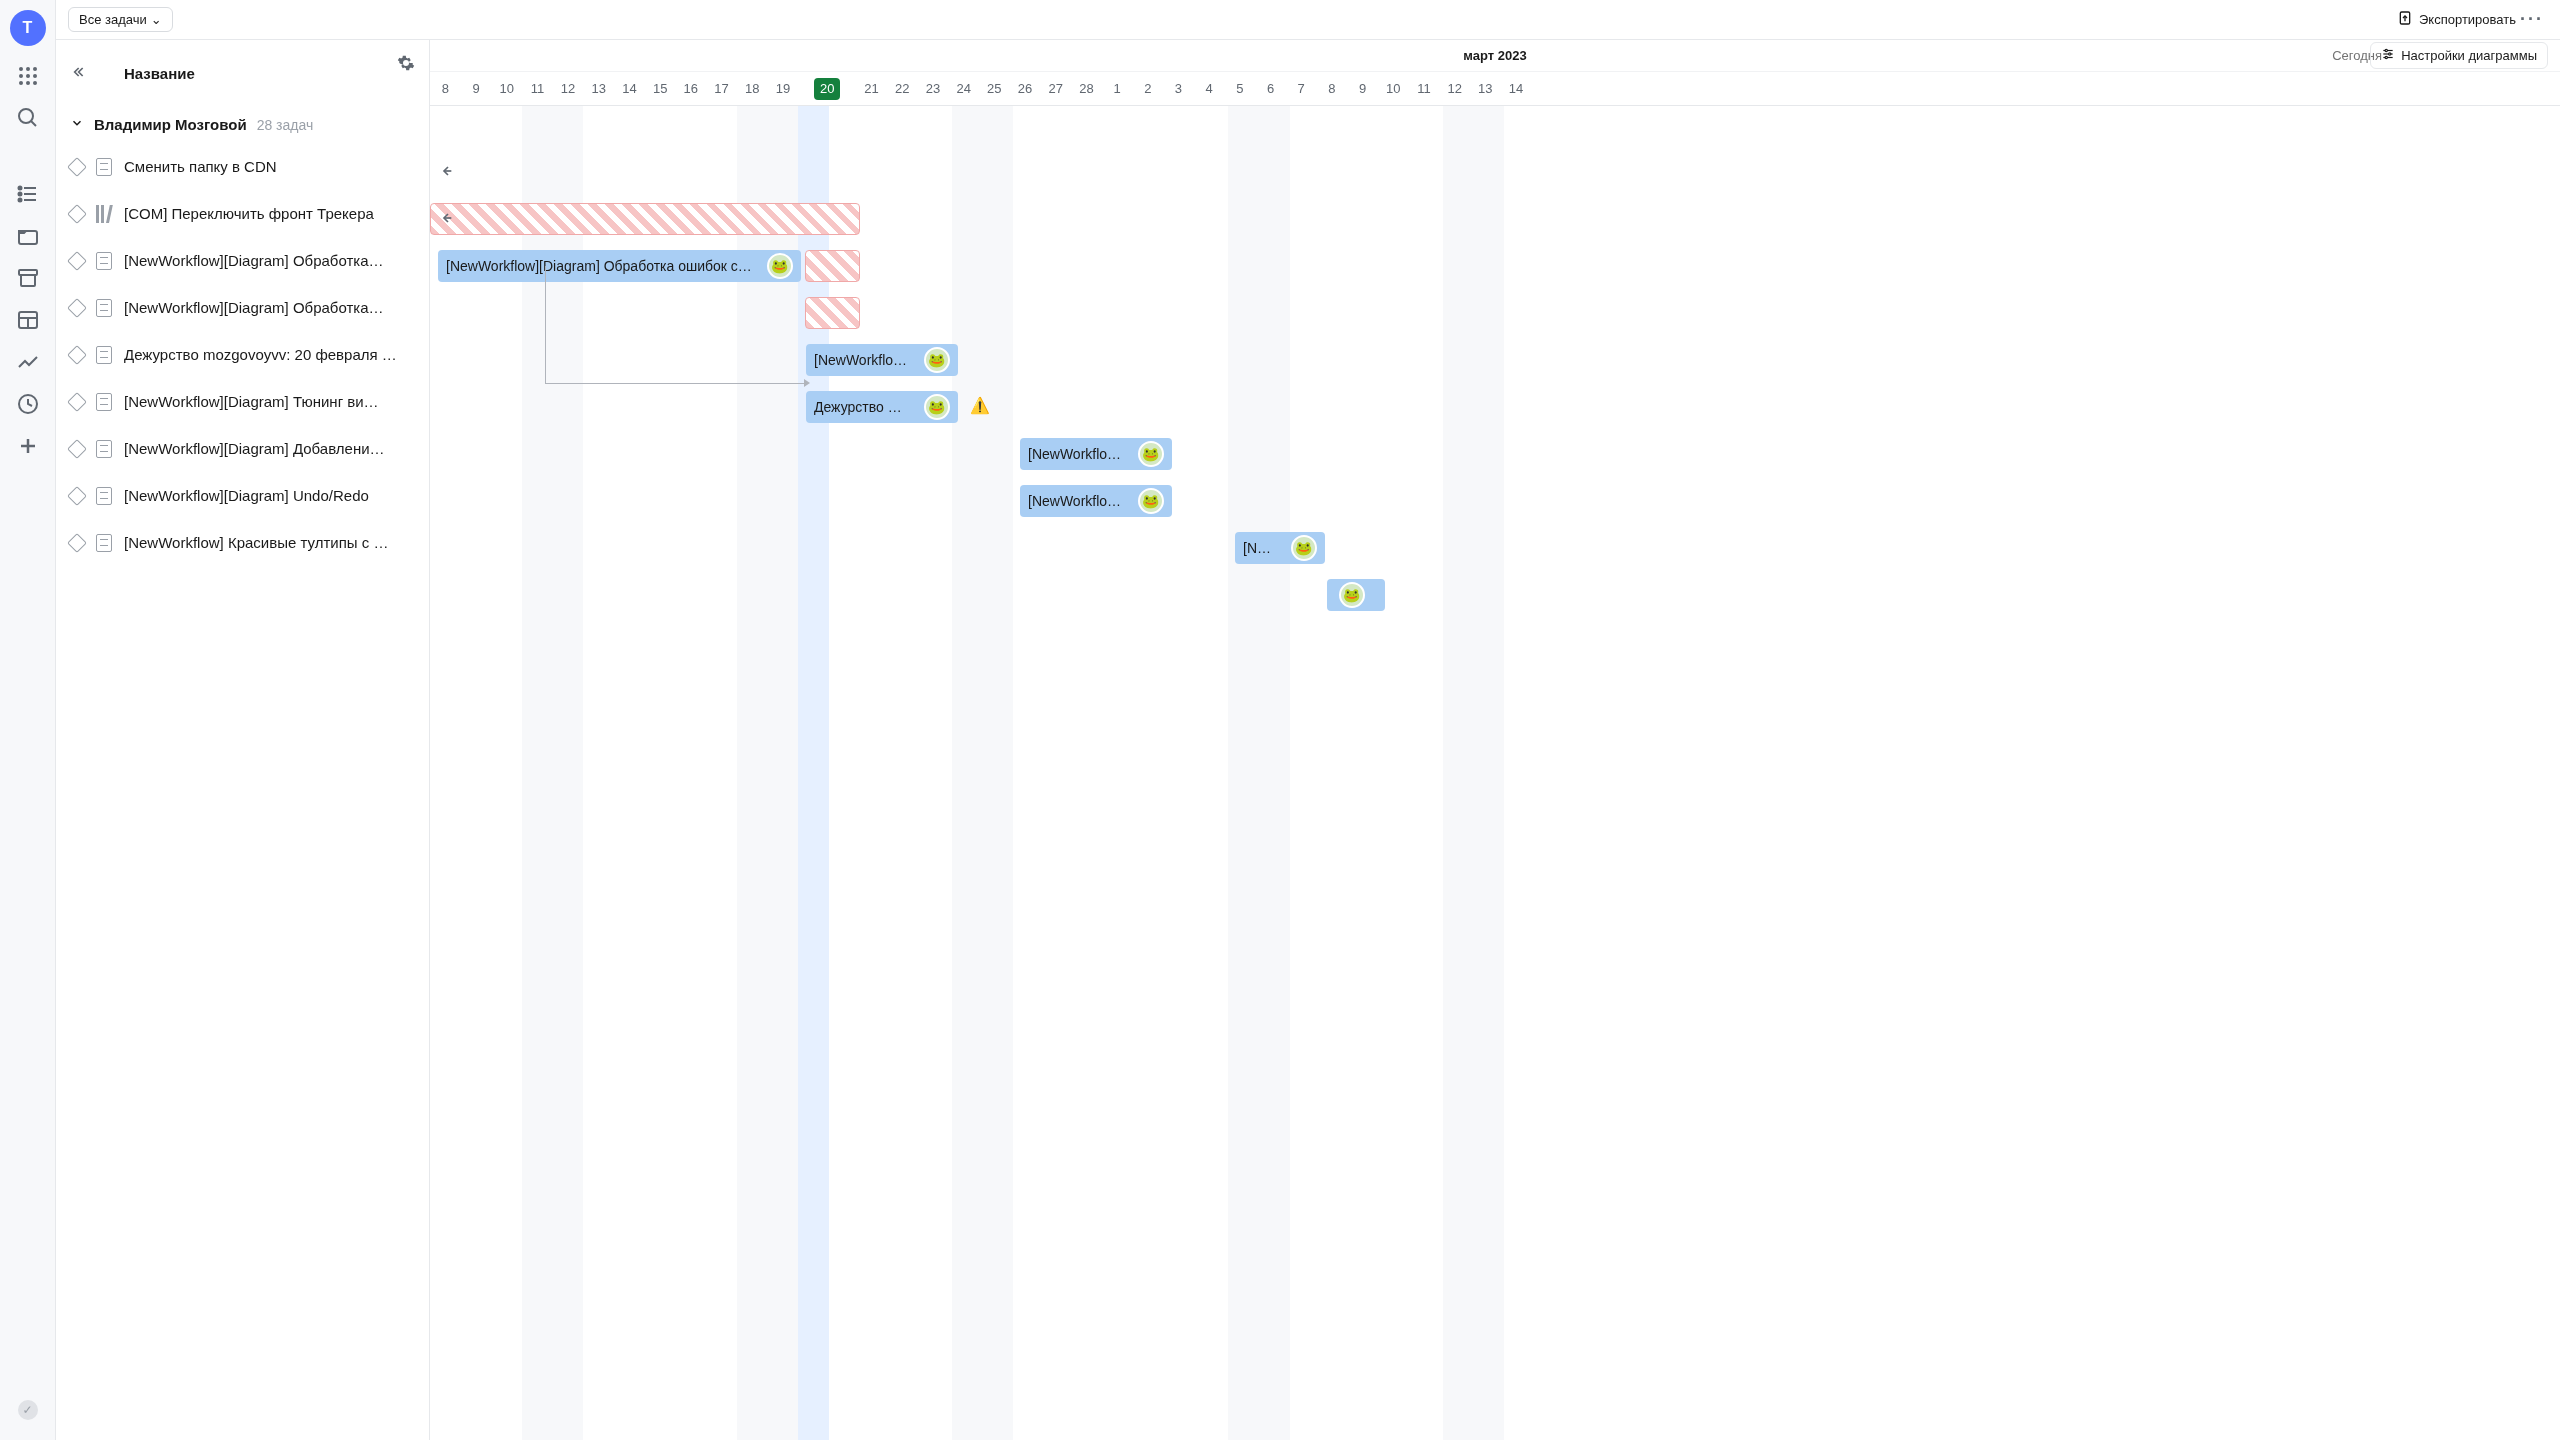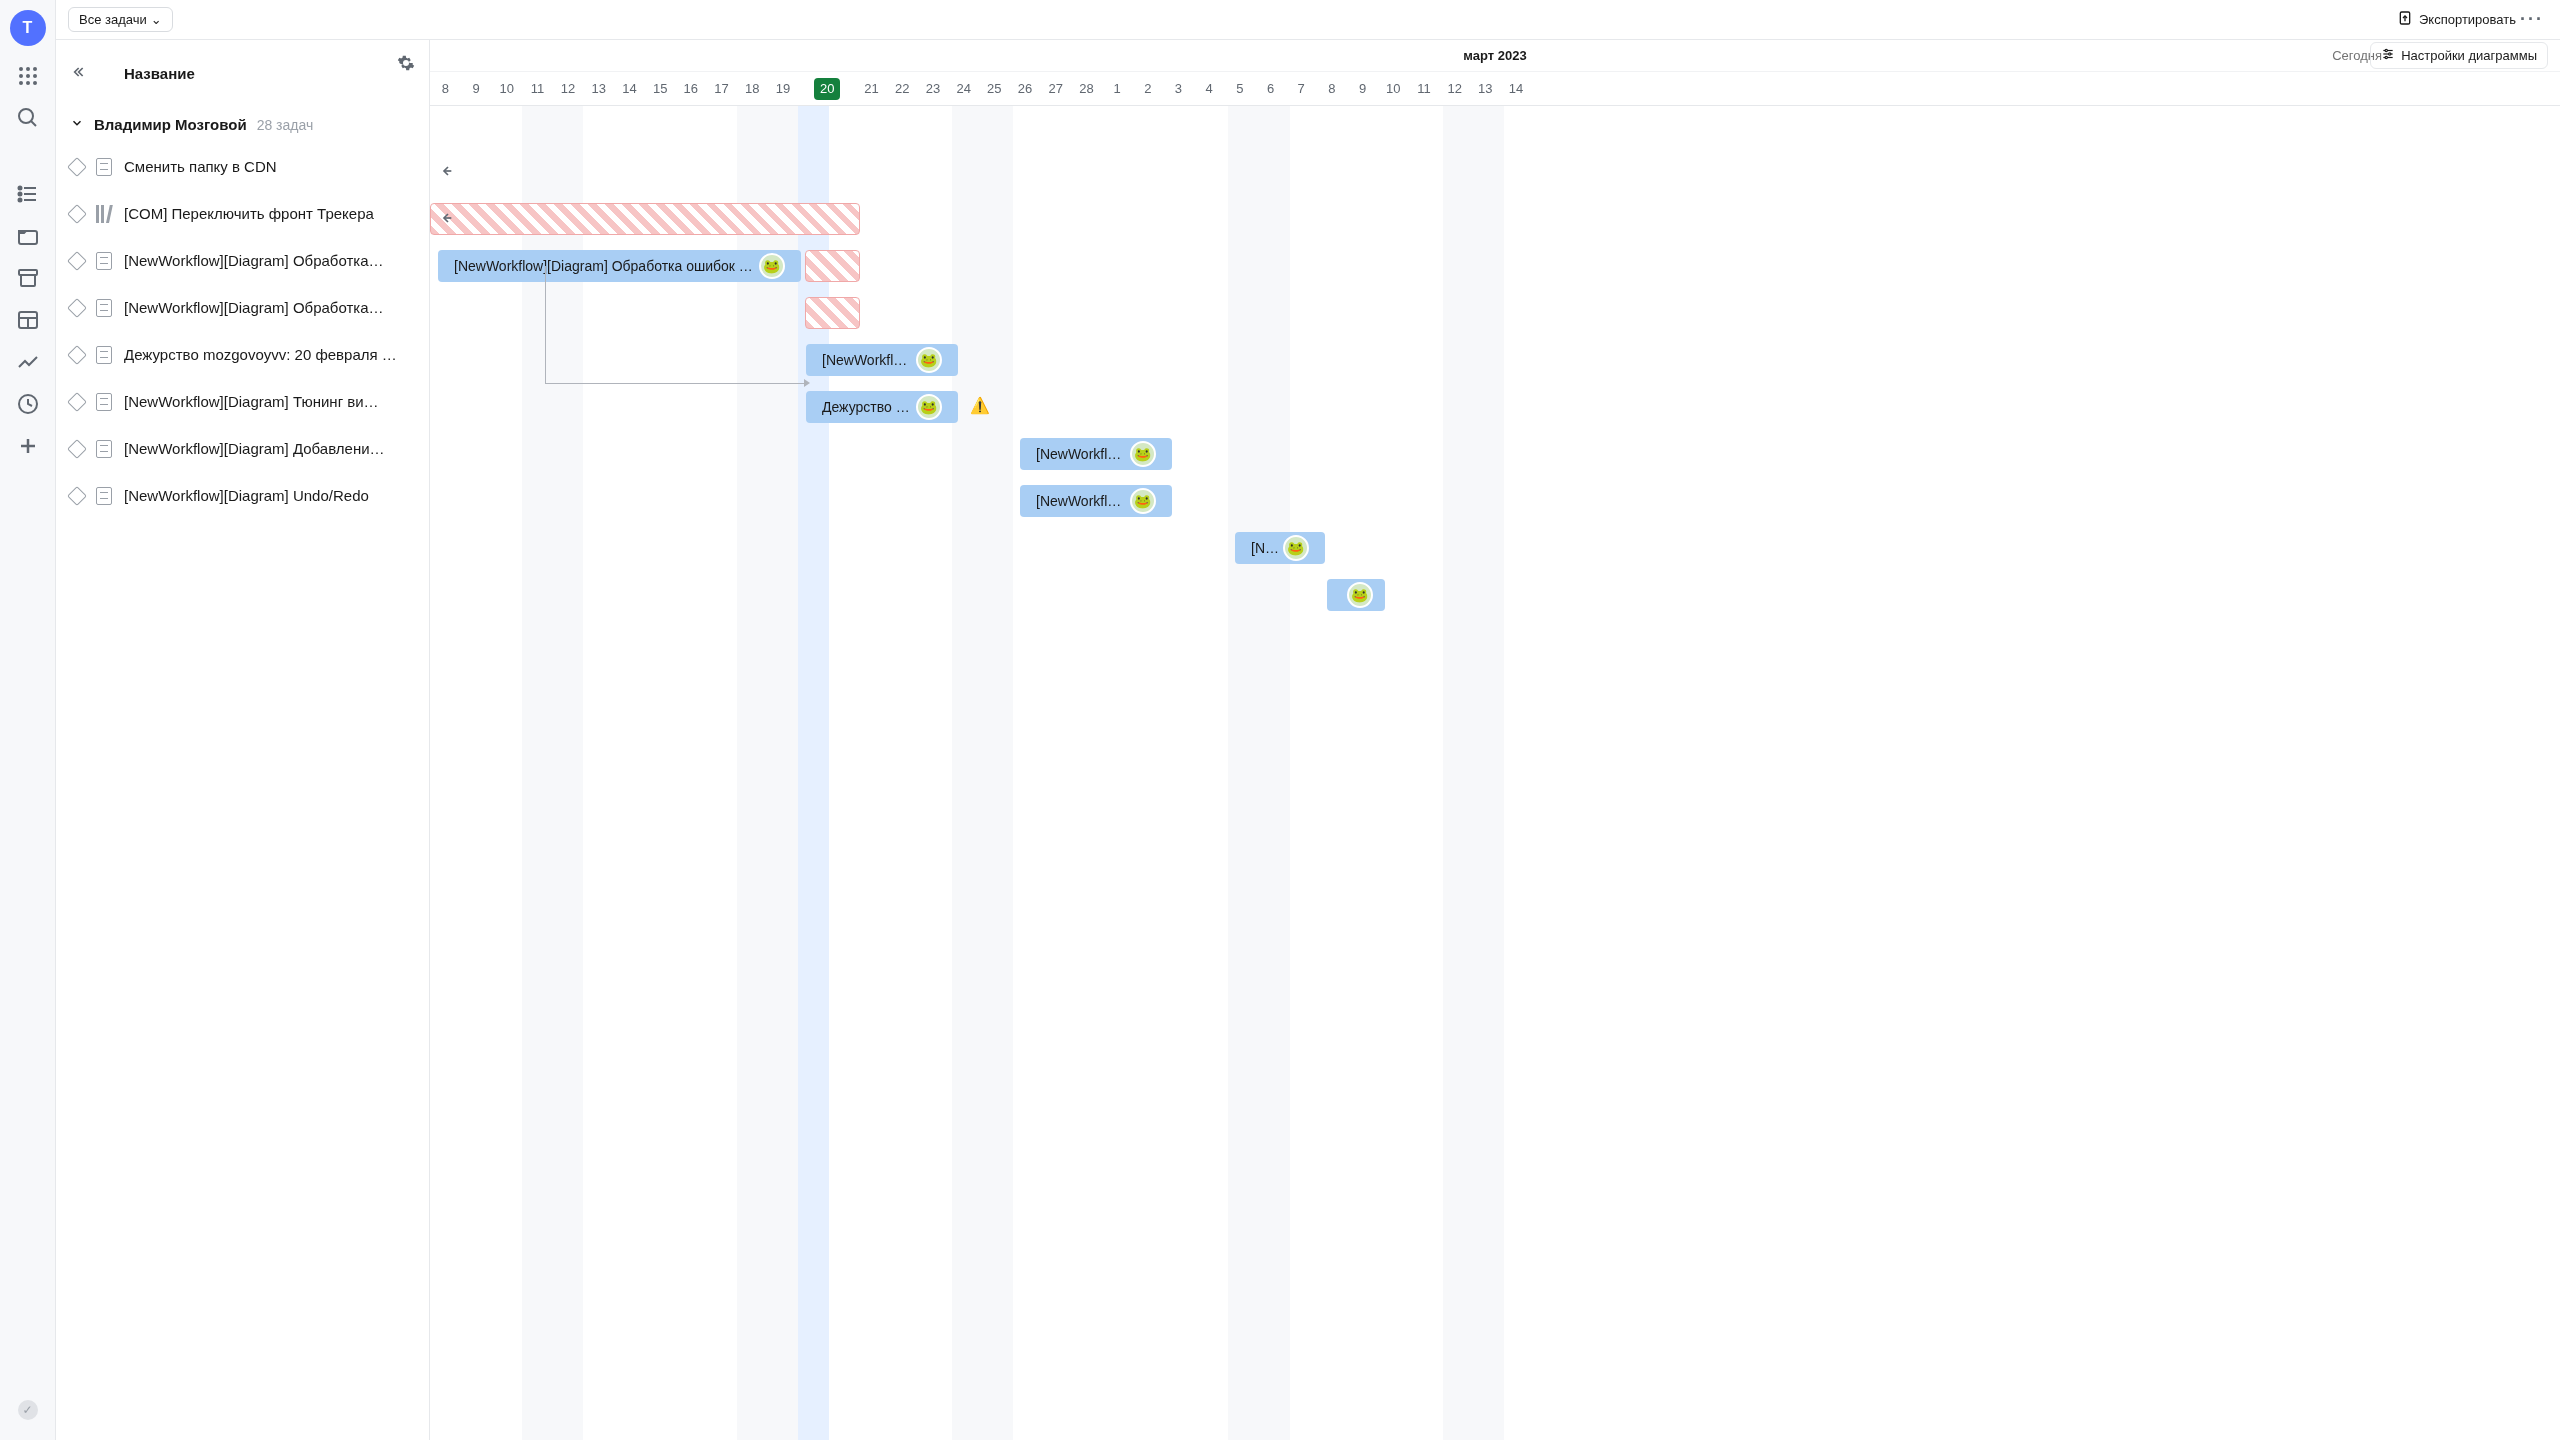--- a/index.html
+++ b/index.html
@@ -56,21 +56,21 @@
 
 .chart-body { flex: 1; position: relative; overflow: hidden; }
 .chart-grid { position: absolute; inset: 0; }
 .grid-wknd { position: absolute; top: 0; bottom: 0; background: #f7f8fa; }
 .grid-today { position: absolute; top: 0; bottom: 0; background: #e6f0ff; }
 
 .chart-rows { position: relative; }
 .chart-row { height: 47px; position: relative; }
 .group-row { height: 42px; }
 
-.bar { position: absolute; height: 32px; top: 7.5px; border-radius: 4px; display: flex; align-items: center; padding: 0 16px; font-size: 14px; overflow: hidden; }
+.bar { position: absolute; height: 32px; top: 7.5px; border-radius: 4px; display: flex; align-items: center; padding: 0 8px; font-size: 14px; overflow: hidden; }
 .bar.blue { background: #a9cef4; }
 .bar.red-stripe { background: repeating-linear-gradient(45deg, #f7c5c5, #f7c5c5 6px, #fff 6px, #fff 12px); border: 1px solid #f0a8a8; }
 .bar-label { white-space: nowrap; overflow: hidden; text-overflow: ellipsis; min-width: 0; flex: 1; }
 .avatar { width: 26px; height: 26px; border-radius: 13px; background: #d4e8c4; border: 2px solid #fff; flex-shrink: 0; margin-left: 4px; display:flex; align-items:center; justify-content:center; font-size:14px; }
 .arrow-left { position: absolute; width: 16px; height: 16px; color: #606770; display:flex; align-items:center; }
 .warn { position: absolute; font-size: 16px; }
 
 .dependency-line { position: absolute; border-left: 1px solid #b0b4bb; border-bottom: 1px solid #b0b4bb; border-bottom-left-radius: 8px; }
 .dependency-arrow { position:absolute; width:0; height:0; border-left:6px solid #b0b4bb; border-top:4px solid transparent; border-bottom:4px solid transparent; }
 
@@ -227,20 +227,25 @@
             </div>
           <div class="sidebar-row">
               <span class="diamond"></span>
               <span class="doc-icon"></span>
               <span class="sidebar-row-title">[NewWorkflow][Diagram] Добавлени…</span>
             </div>
           <div class="sidebar-row">
               <span class="diamond"></span>
               <span class="doc-icon"></span>
               <span class="sidebar-row-title">[NewWorkflow][Diagram] Undo/Redo</span>
+            </div>
+          <div class="sidebar-row">
+              <span class="diamond"></span>
+              <span class="doc-icon"></span>
+              <span class="sidebar-row-title">[NewWorkflow] Красивые тултипы с …</span>
             </div>
         </div>
       </div>
 
       <div class="chart">
         <div class="chart-header1">
           <span class="chart-month">март 2023</span>
           <span class="today-btn">Сегодня</span>
           <span class="settings-btn">
             <span><svg width="14" height="14" viewBox="0 0 24 24" fill="none" stroke="currentColor" stroke-width="2">

